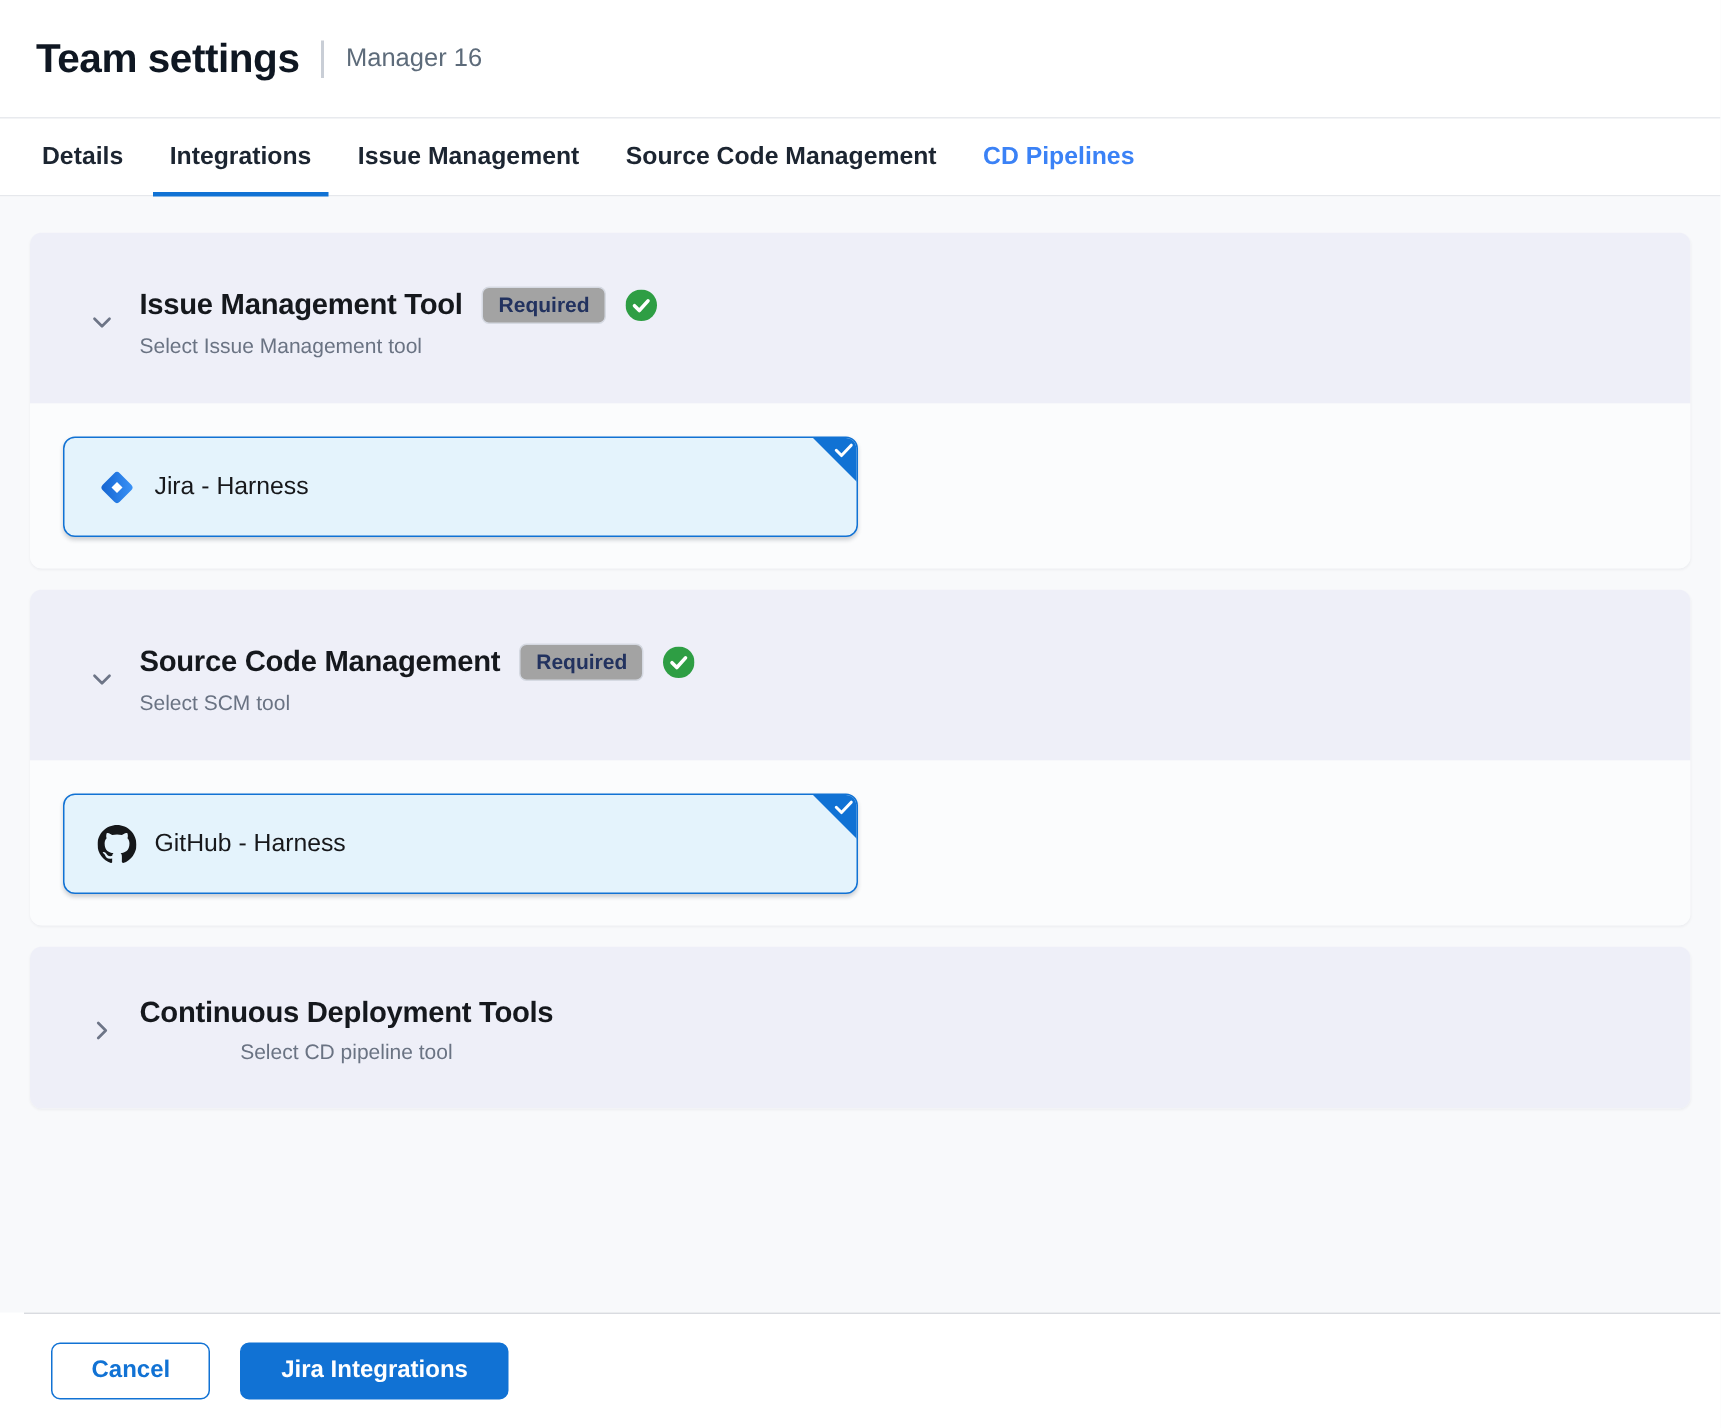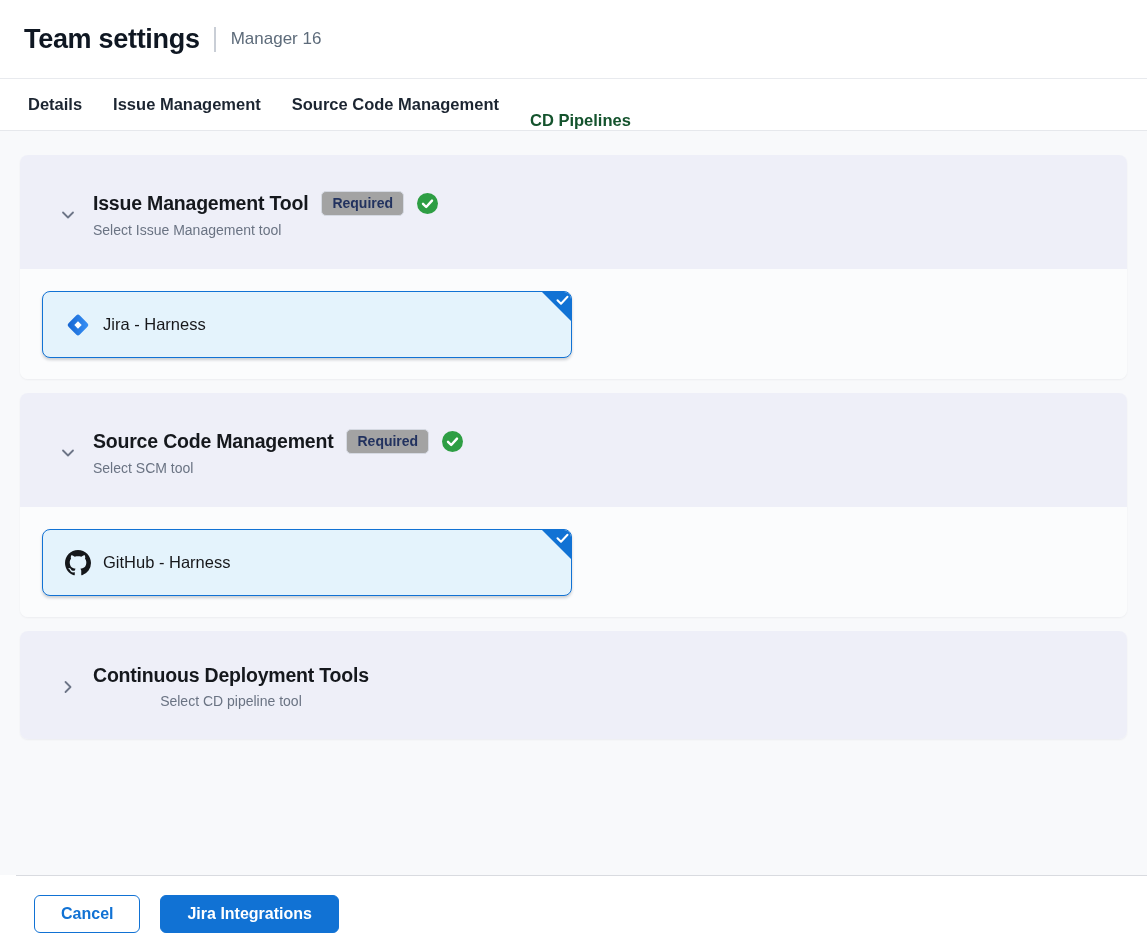--- a/index.html
+++ b/index.html
@@ -61,21 +61,21 @@
     cursor: pointer;
     white-space: nowrap;
   }
   .tab.active::after {
     content: "";
     position: absolute;
     left: 0; right: 0; bottom: -1px;
     height: 3px;
     background: #1172d4;
   }
-  .tab.disabled { color: #14532d; cursor: default; align-items: flex-end; }
+  .tab.disabled { color: #3b82f6; cursor: default; }
 
   
   .content {
     flex: 1 1 auto;
     background: #f8f9fb;
     padding: 24px 20px 0;
     overflow: hidden;
   }
   .section {
     border-radius: 8px;
@@ -197,20 +197,23 @@
 
 <div class="app-header">
   <span class="app-title">Team settings</span>
   <span class="title-divider"></span>
   <span class="app-subtitle">Manager 16</span>
 </div>
 
 <div class="tabs">
   <div class="tab">
       <span>Details</span>
+    </div>
+  <div class="tab active">
+      <span>Integrations</span>
     </div>
   <div class="tab">
       <span>Issue Management</span>
     </div>
   <div class="tab">
       <span>Source Code Management</span>
     </div>
   <div class="tab disabled">
       <span>CD Pipelines</span>
     </div>

